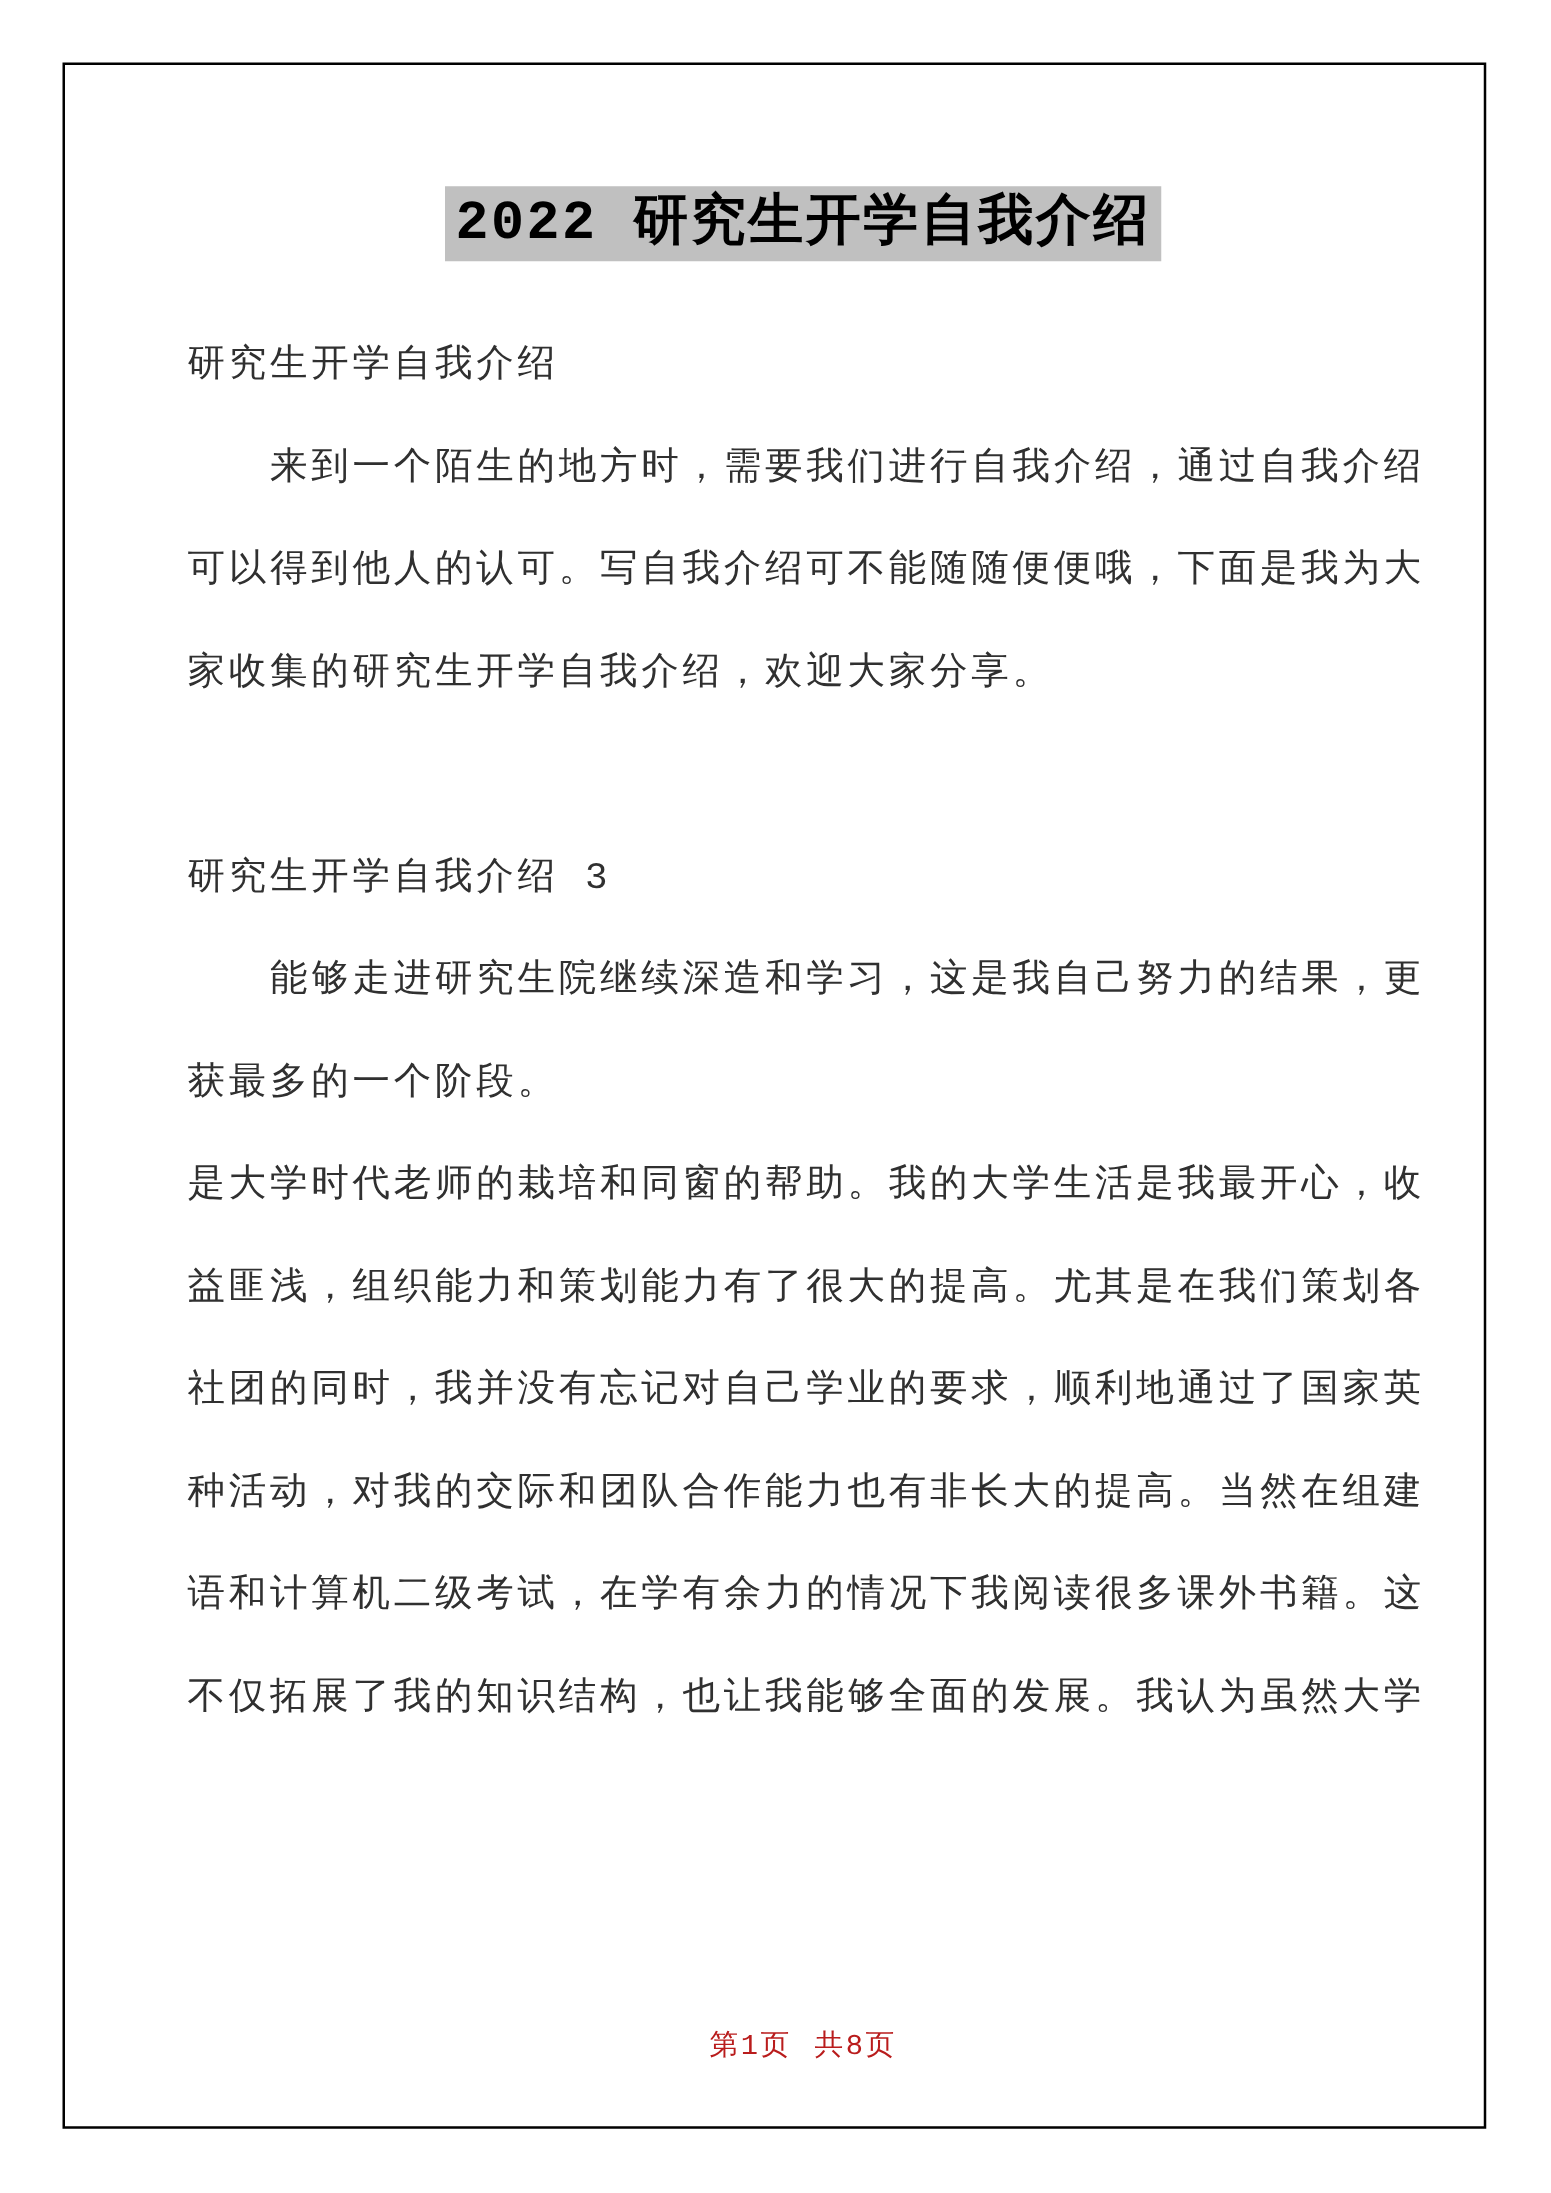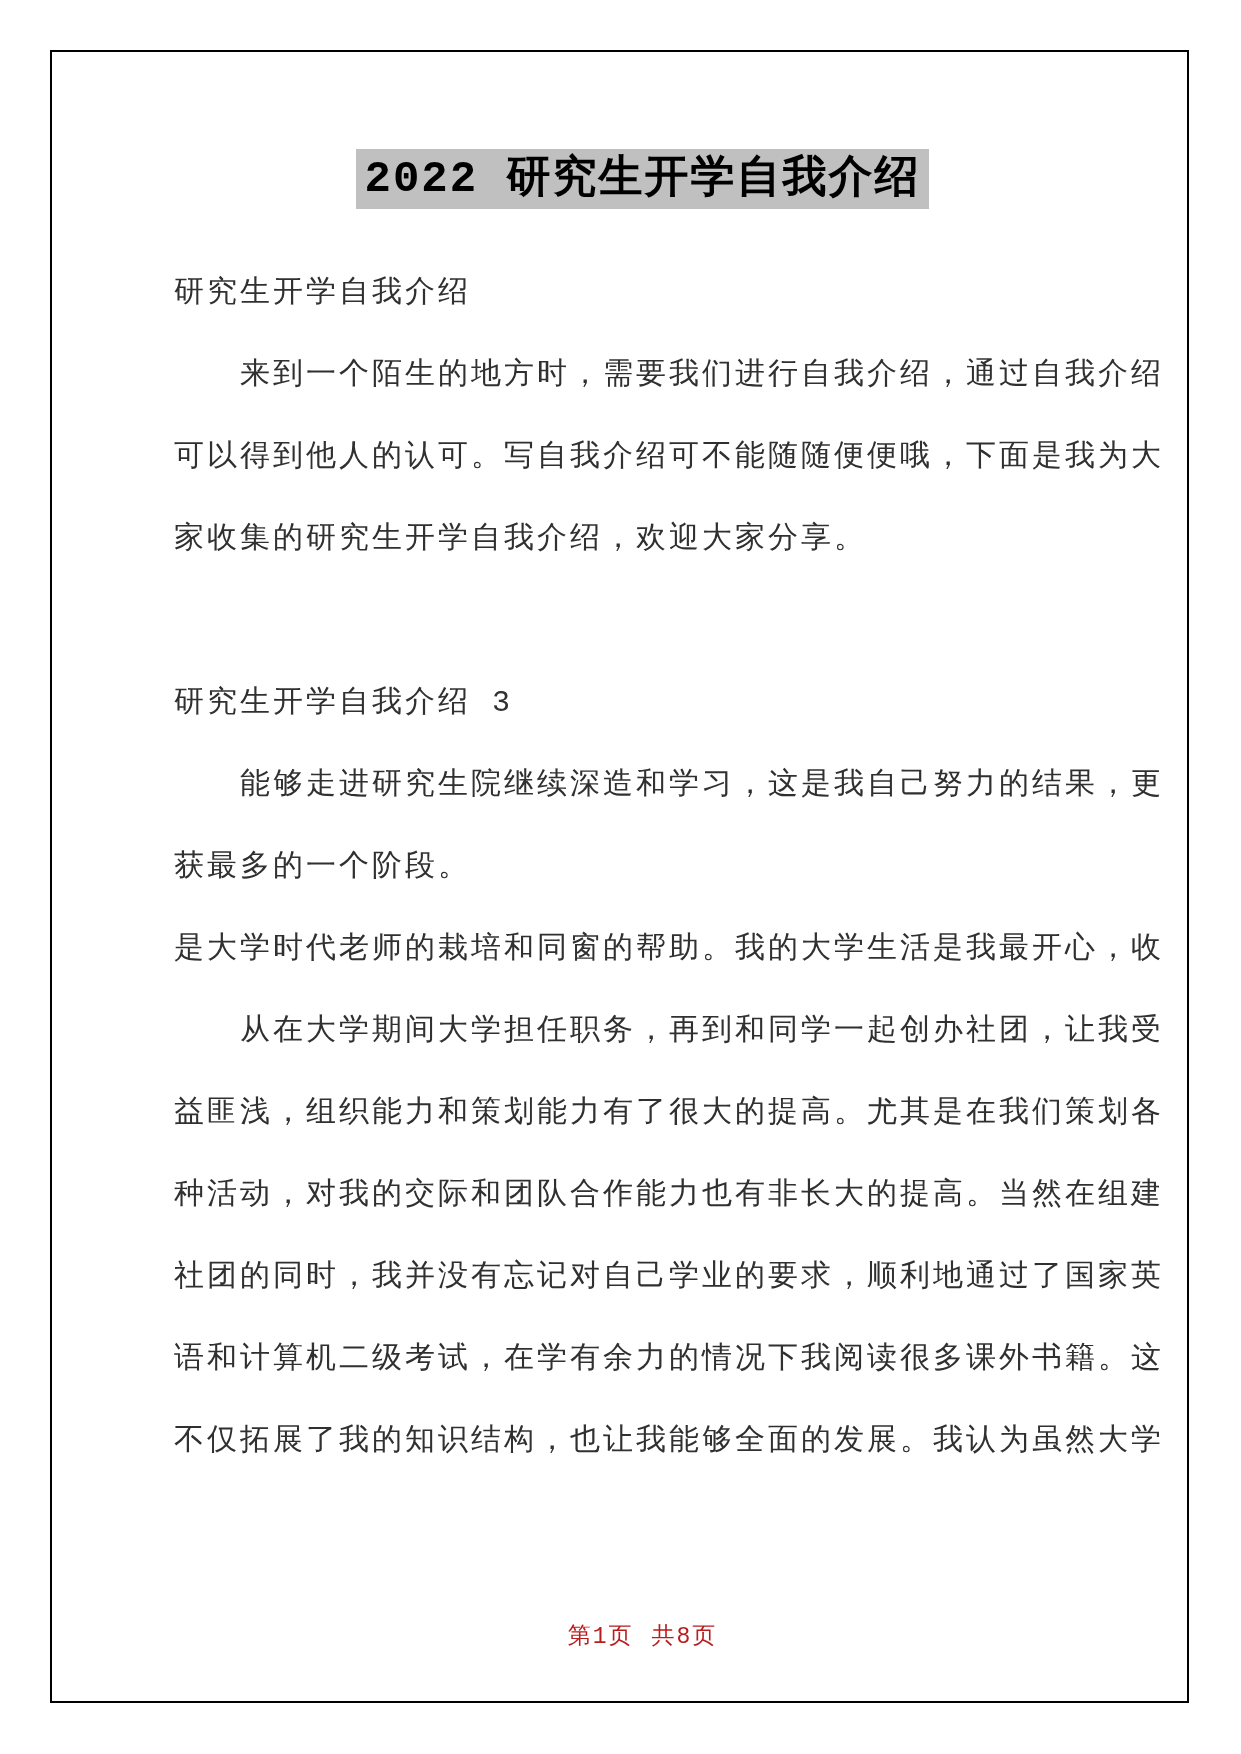--- a/index.html
+++ b/index.html
@@ -50,21 +50,20 @@
     width: 1012px;
   }
   .line {
     height: 82px;
     line-height: 82px;
     font-size: 30px;
     letter-spacing: 3px;
     color: #303030;
     white-space: nowrap;
     font-weight: normal;
-    margin-left: 24px;
   }
   .line.indent { padding-left: 66px; }
   .line.blank { }
   .footer {
     position: absolute;
     top: 1612px;
     left: 0;
     width: 100%;
     text-align: center;
     font-size: 23px;
@@ -87,24 +86,23 @@
   <div class="content">
       <div class="line">研究生开学自我介绍</div>
       <div class="line indent">来到一个陌生的地方时，需要我们进行自我介绍，通过自我介绍</div>
       <div class="line">可以得到他人的认可。写自我介绍可不能随随便便哦，下面是我为大</div>
       <div class="line">家收集的研究生开学自我介绍，欢迎大家分享。</div>
       <div class="line blank"></div>
       <div class="line">研究生开学自我介绍 3</div>
       <div class="line indent">能够走进研究生院继续深造和学习，这是我自己努力的结果，更</div>
       <div class="line">获最多的一个阶段。</div>
       <div class="line">是大学时代老师的栽培和同窗的帮助。我的大学生活是我最开心，收</div>
-      <div class="line indent">从在大学期间大学担任职务，再到和同学一起创办社团，让我受</div>
       <div class="line">益匪浅，组织能力和策划能力有了很大的提高。尤其是在我们策划各</div>
+      <div class="line">社团的同时，我并没有忘记对自己学业的要求，顺利地通过了国家英</div>
       <div class="line">种活动，对我的交际和团队合作能力也有非长大的提高。当然在组建</div>
-      <div class="line">社团的同时，我并没有忘记对自己学业的要求，顺利地通过了国家英</div>
       <div class="line">语和计算机二级考试，在学有余力的情况下我阅读很多课外书籍。这</div>
       <div class="line">不仅拓展了我的知识结构，也让我能够全面的发展。我认为虽然大学</div>
     </div>
 
   <div class="footer">
     <span>第1页</span><span class="total">共8页</span>
   </div>
 </div>
 
 </body></html>

